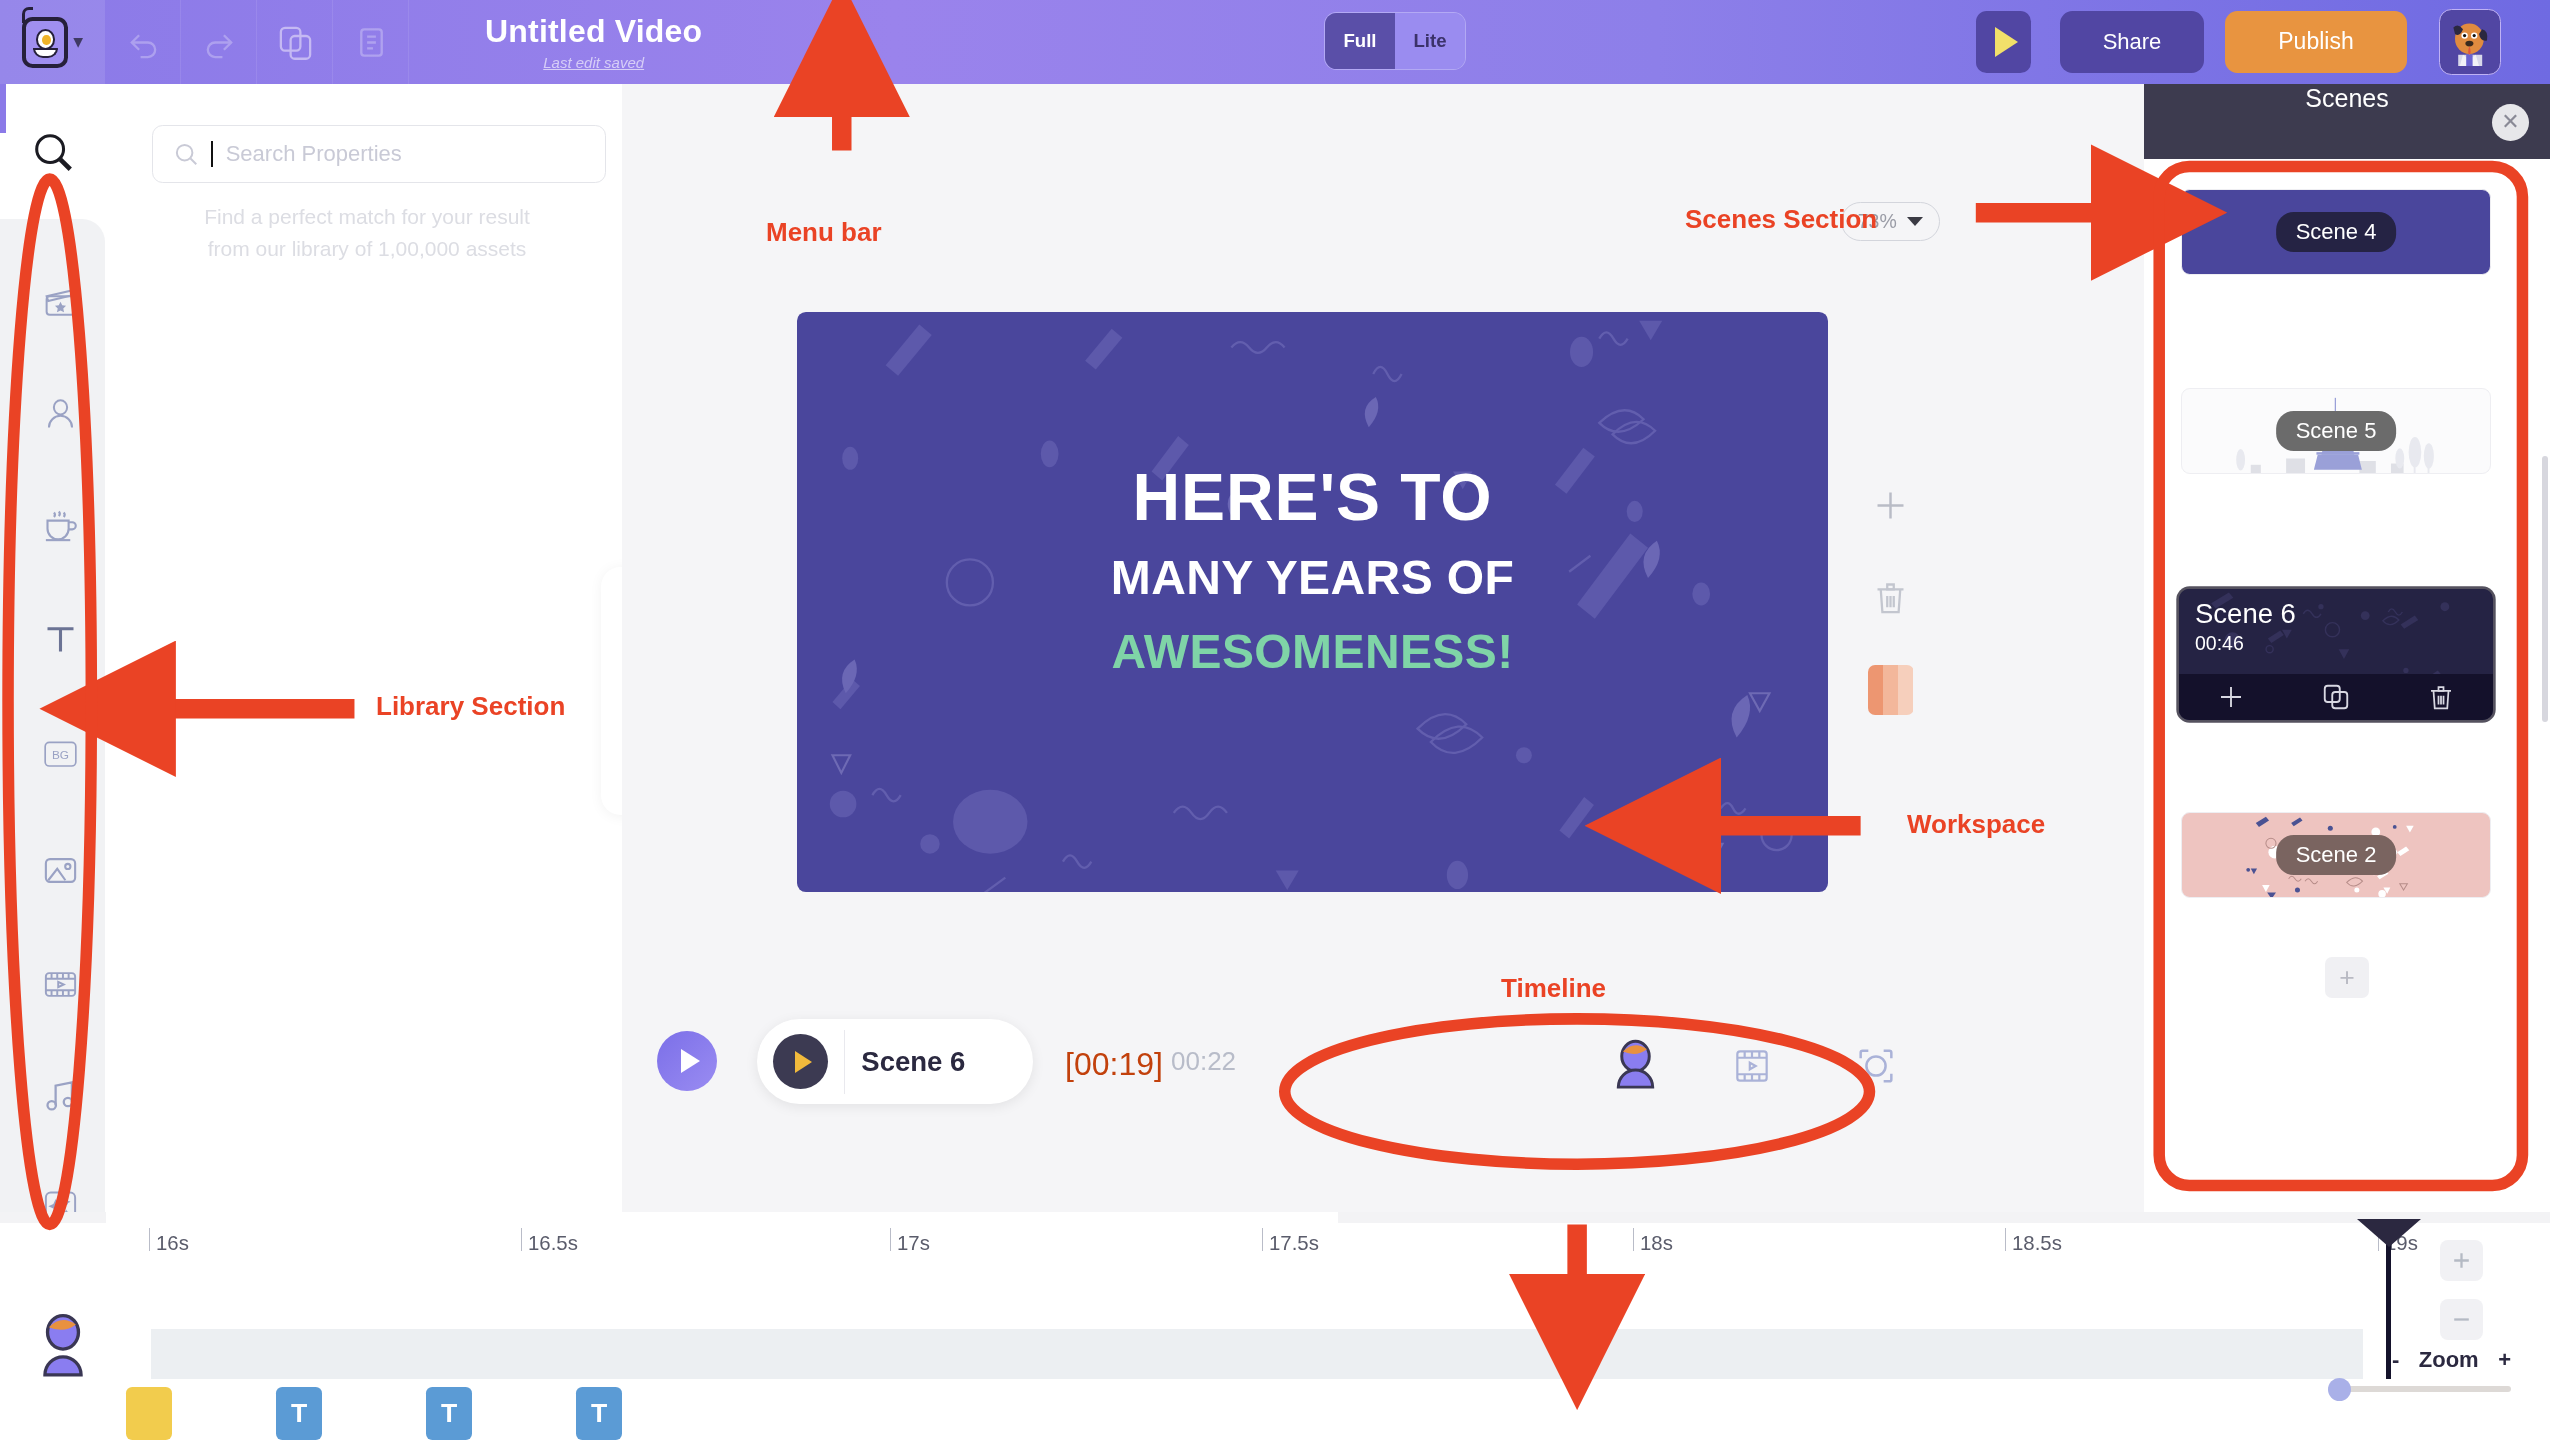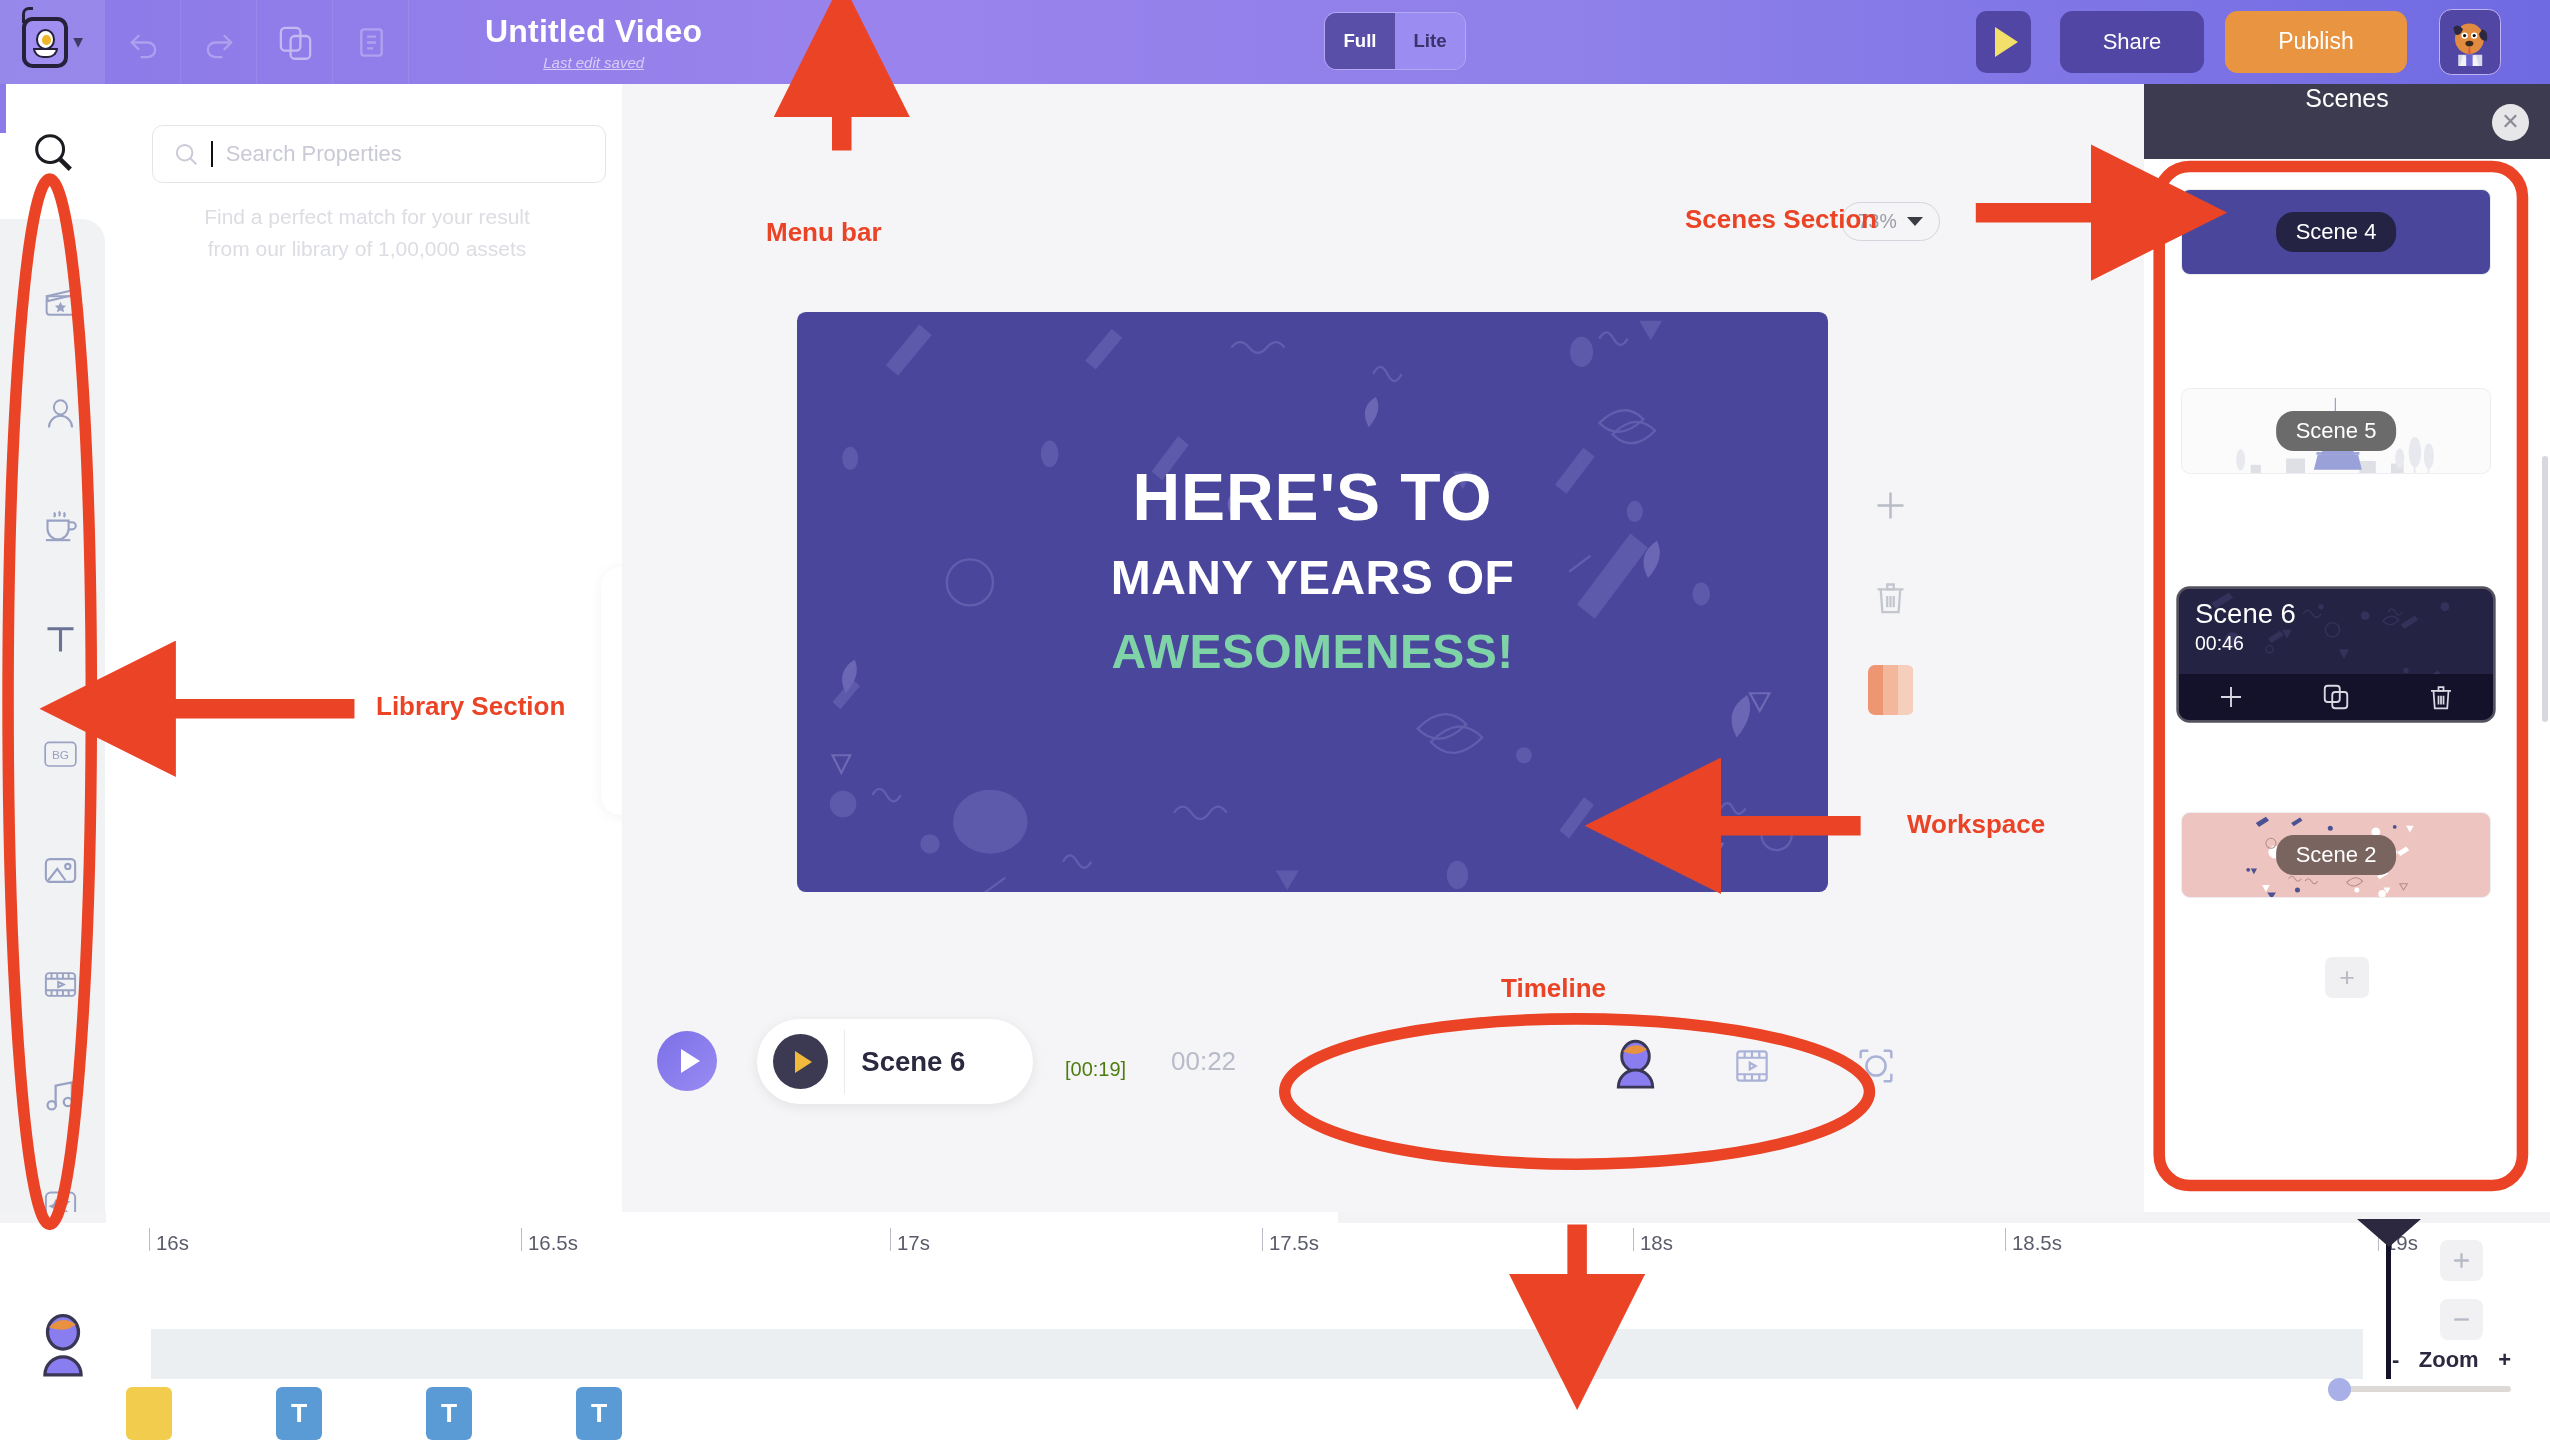--- a/index.html
+++ b/index.html
@@ -208,21 +208,21 @@
     width: 55px; height: 55px; border-radius: 50%; background: #3c3a52;
     display: flex; align-items: center; justify-content: center; flex: none;
   }
   .tri-gold {
     width: 0; height: 0; border-left: 17.7px solid #f2ba3c;
     border-top: 11.5px solid transparent; border-bottom: 11.5px solid transparent;
     margin-left: 5.3px;
   }
   .pill-divider { width: 1.3px; height: 64px; background: #e9e9ee; flex: none; }
   .pill-label { color: #2b2940; font-size: 27.5px; font-weight: bold; }
-  .t-cur { position: absolute; left: 443px; top: 26.6px; color: #4d7c0f; font-size: 20px; margin-top: 12px; }
+  .t-cur { position: absolute; left: 443px; top: 26.6px; color: #c2410c; font-size: 32px; }
   .t-tot { position: absolute; left: 549px; top: 26.6px; color: #b8bcc9; font-size: 26px; }
   .p-tool { position: absolute; top: 16px; width: 62px; height: 62px; display: flex; align-items: center; justify-content: center; }
 
   
   .scenes {
     position: absolute; left: 2144px; top: 84px; width: 406px; height: 1128px;
     background: #fff;
   }
   .scenes-head {
     position: absolute; left: 0; top: 0; width: 406px; height: 75px;

